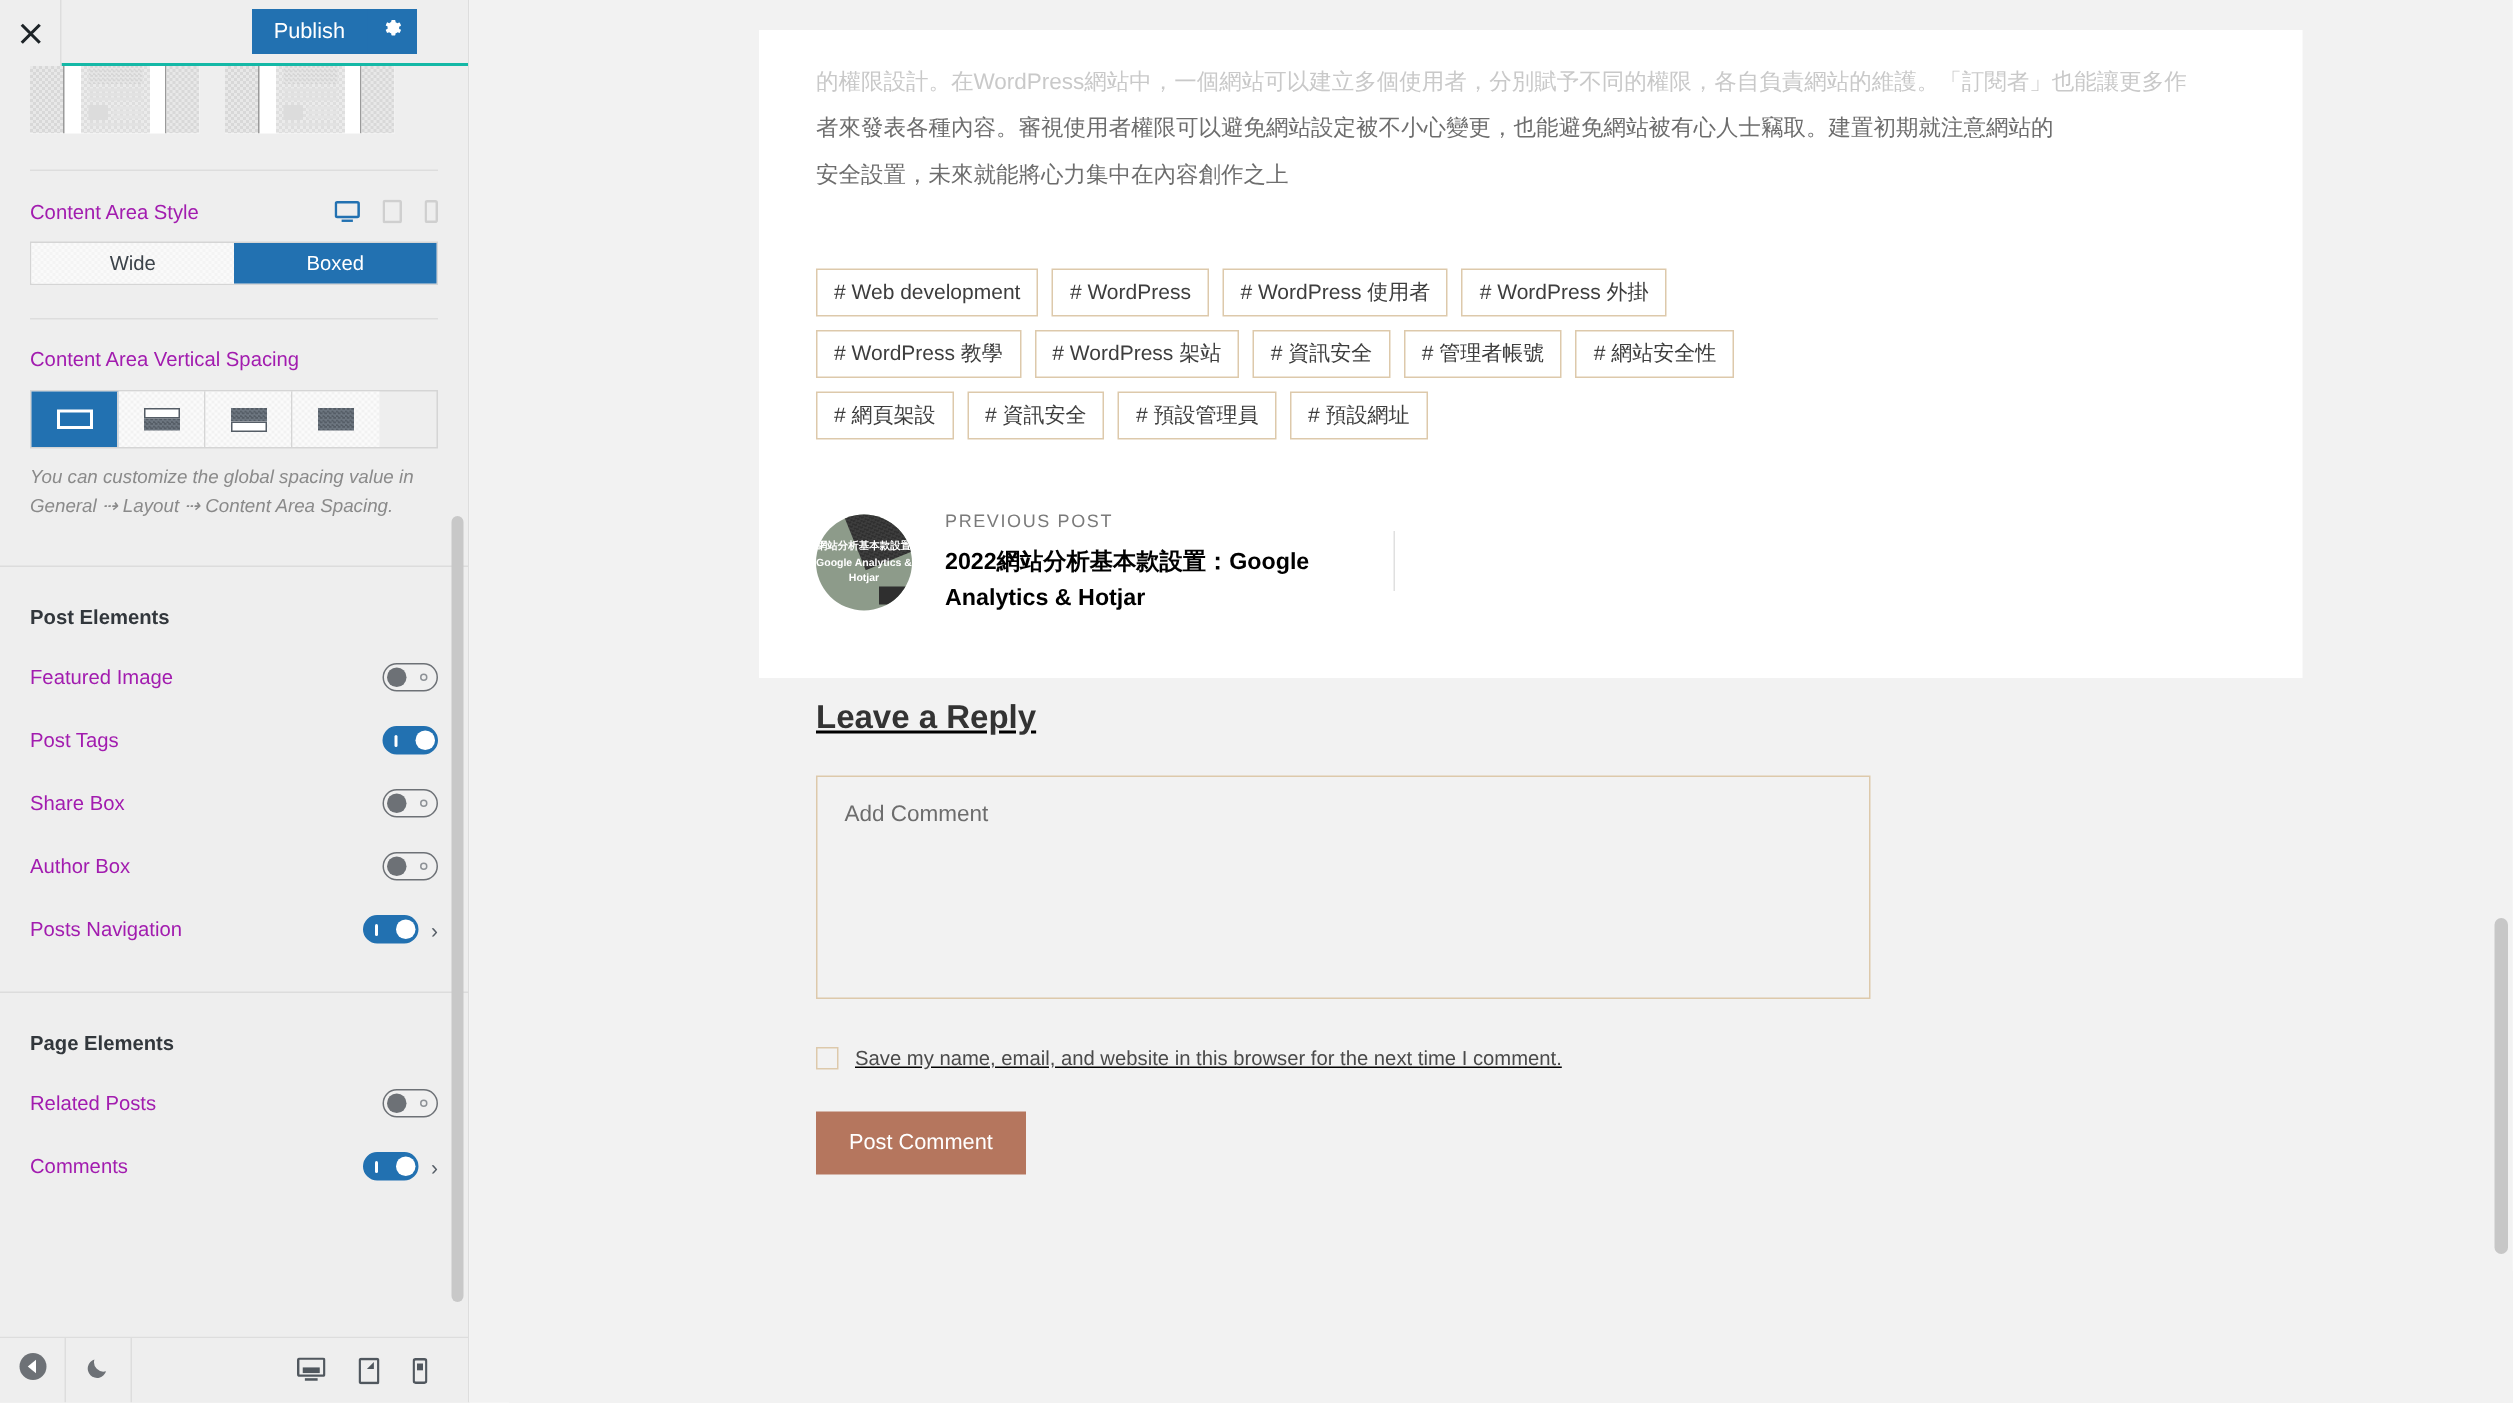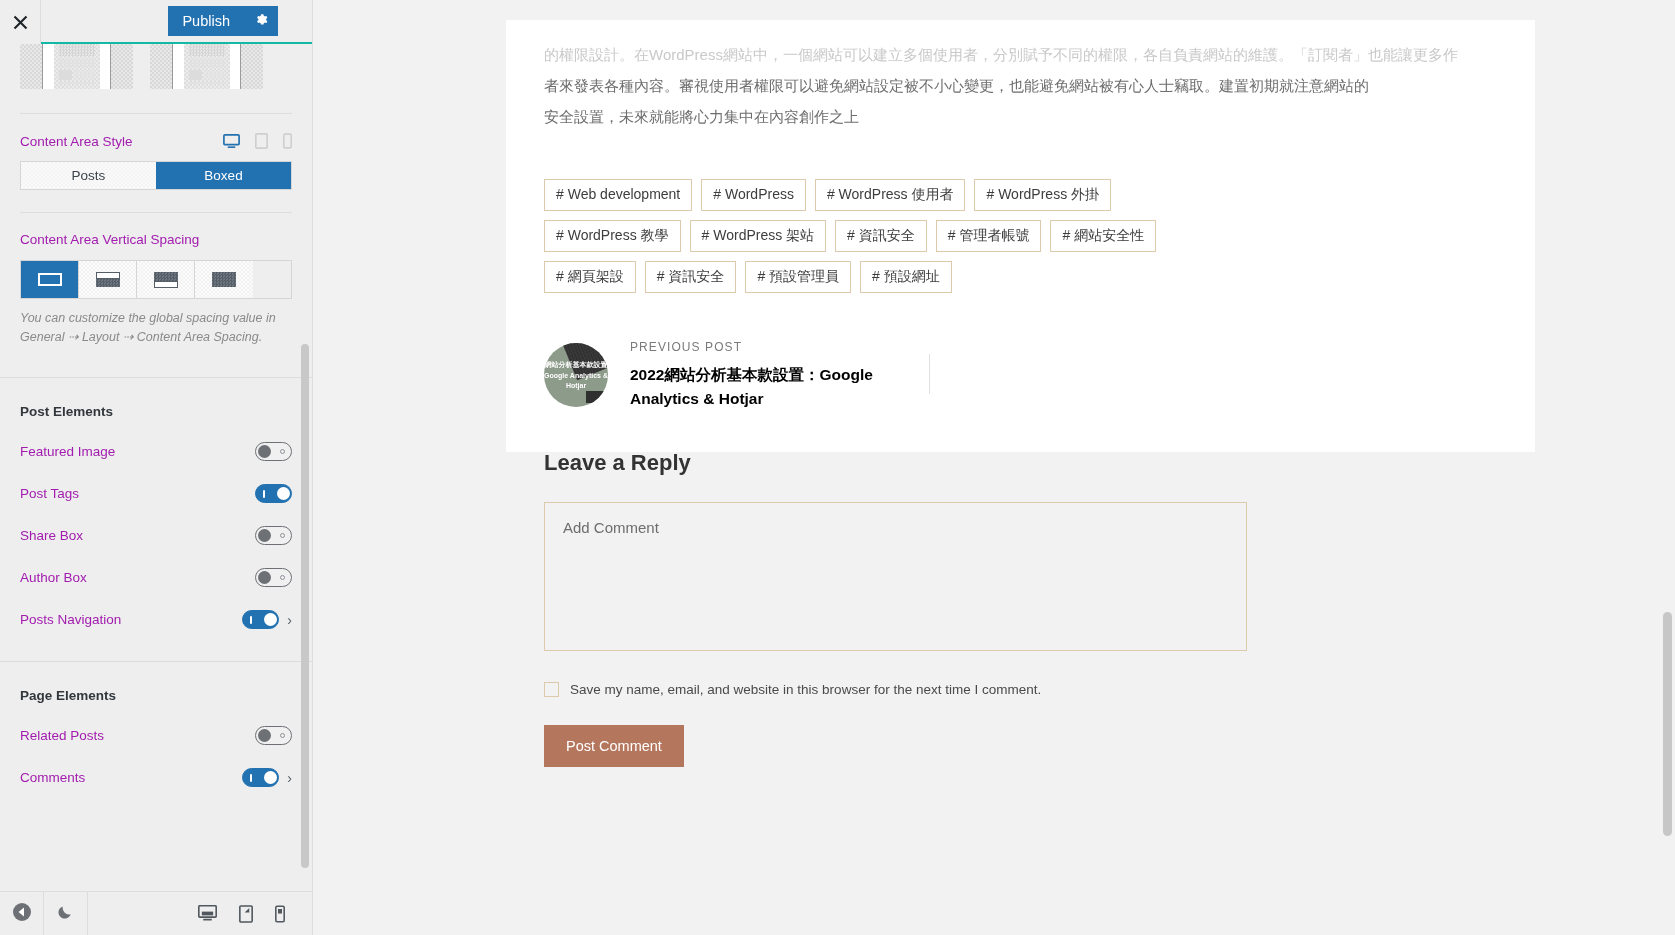--- a/index.html
+++ b/index.html
@@ -311,22 +311,23 @@
     line-height: 1.5;
     cursor: pointer;
   }
   .pp-sep {
     position: absolute; left: 385px; top: 14px;
     width: 1px; height: 40px; background: #e0e0e0;
   }
 
   
   .comments {
-    position: absolute; left: 193px; top: 450px; width: 1029px;
+    position: absolute; left: 193px; top: 465px; width: 1029px;
     padding: 0 38px;
+    text-decoration: underline;
   }
   .reply-title {
     font-size: 22px; font-weight: bold; color: #333333;
     margin-bottom: 26px;
   }
   .comment-area {
     width: 703px; height: 149px;
     border: 1px solid #ddc9ab;
     background: #f2f2f2;
     padding: 16px 18px;
@@ -447,21 +448,21 @@
               <svg width="9" height="16" viewBox="0 0 10 17">
                 <rect x="0.9" y="0.9" width="8.2" height="15.2" rx="1.2" fill="none" stroke="#cfcfcf" stroke-width="1.8"></rect>
               </svg>
             </span>
           </span>
         </div>
 
         <div style="height:12px"></div>
 
         <div class="seg">
-          <div class="seg-btn">Posts</div>
+          <div class="seg-btn">Wide</div>
           <div class="seg-btn active">Boxed</div>
         </div>
 
         <div style="height:22px"></div>
         <div class="divider"></div>
         <div style="height:19px"></div>
 
         <div class="row">
           <span class="label">Content Area Vertical Spacing</span>
         </div>

